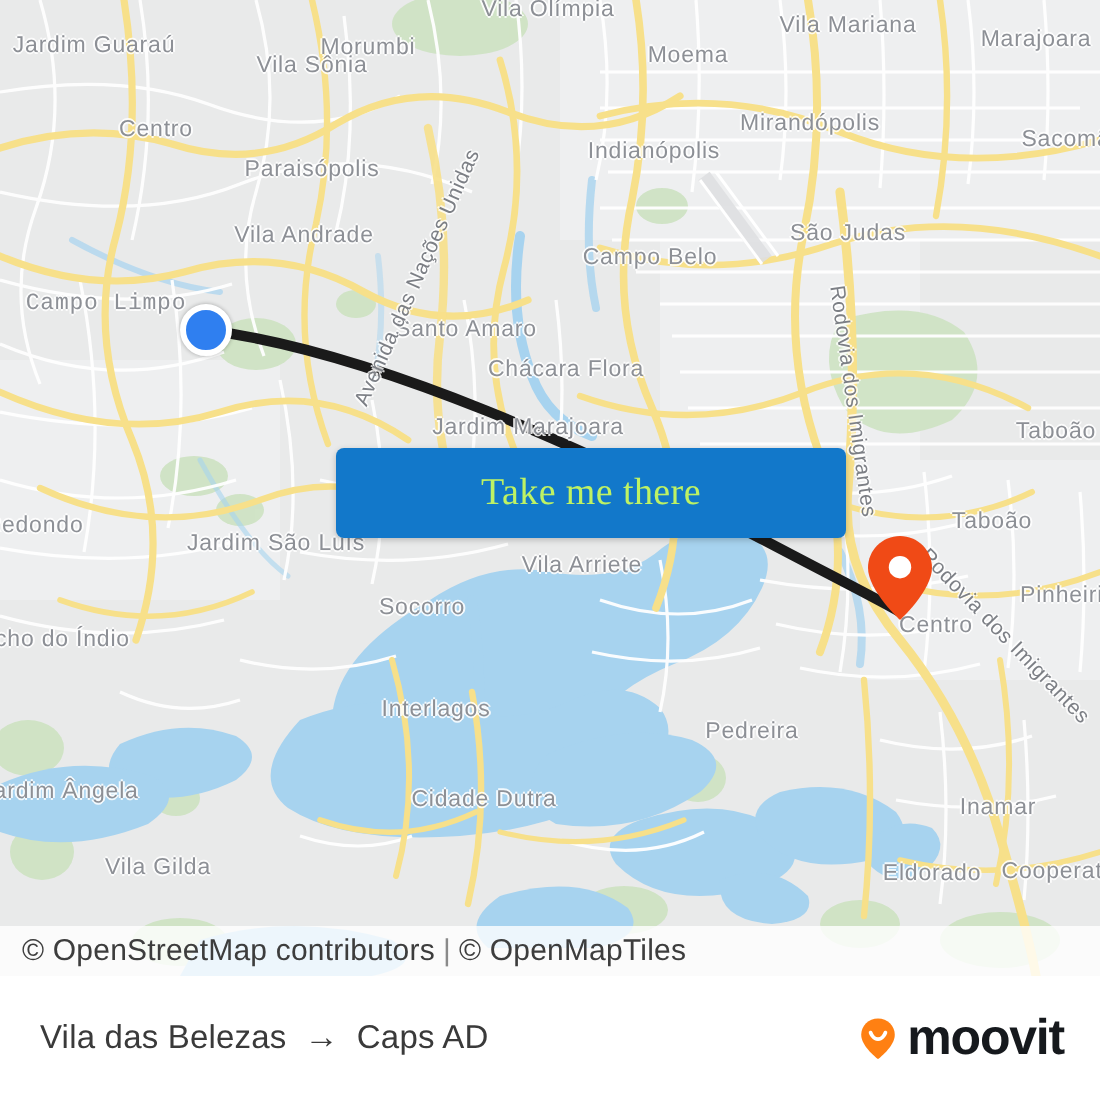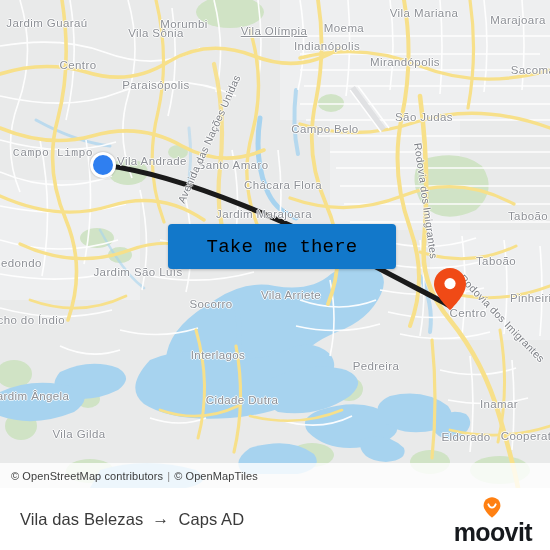--- a/index.html
+++ b/index.html
@@ -82,27 +82,27 @@
   #dest-marker {
     position: absolute;
     width: 34px; height: 44px;
   }
 
   
   #take-me-there {
     position: absolute;
     left: 168px;
     top: 224px;
-    width: 228px;
+    width: 255px;
     height: 45px;
     background: #1278ca;
     border: none;
     border-radius: 4px;
-    color: #000000;
-    font-family: Liberation Mono, monospace;
+    color: #bef264;
+    font-family: Liberation Serif, serif;
     font-size: 19px;
     letter-spacing: .2px;
     cursor: pointer;
     box-shadow: 0 1px 3px rgba(0,0,0,.22);
     display: flex;
     align-items: center;
     justify-content: center;
   }
 
   
@@ -110,21 +110,21 @@
     position: absolute;
     left: 0;
     bottom: 0;
     width: 550px;
     height: 25px;
     background: rgba(255,255,255,.80);
     display: flex;
     align-items: center;
     padding-left: 11px;
     box-sizing: border-box;
-    font-size: 11px;
+    font-size: 15px;
     color: #3d3d3d;
     letter-spacing: .1px;
   }
   #attribution .sep { margin: 0 4px; color: #8a8a8a; }
 
   
   #footer {
     position: absolute;
     left: 0;
     top: 488px;
@@ -145,21 +145,20 @@
     letter-spacing: .1px;
   }
   #trip-summary .arrow {
     margin: 0 9px;
     font-size: 17px;
     color: #3a3a3a;
   }
   #moovit-logo {
     display: flex;
     align-items: center;
-    flex-direction: column;
   }
   #moovit-logo .wordmark {
     font-size: 25px;
     font-weight: bold;
     color: #16191d;
     letter-spacing: -0.6px;
     margin-left: 2px;
     line-height: 1;
   }
 </style>
@@ -356,41 +355,41 @@
         <path d="M 103 165
                  C 190 176, 300 228, 378 268
                  C 412 286, 436 298, 450 306" stroke="#1a1a1a" stroke-width="5.2" fill="none" stroke-linecap="round"></path>
       </g>
     </svg>
 
     <div id="labels-layer">
         <div class="place-label" style="left: 47px; top: 23px;">Jardim Guaraú</div>
         <div class="place-label" style="left: 121px; top: 33px; margin-left: 35px;">Vila Sônia</div>
         <div class="place-label" style="left: 184px; top: 24px;">Morumbi</div>
-        <div class="place-label" style="left: 274px; top: 31px; text-decoration: underline;">Vila Olímpia</div>
+        <div class="place-label" style="left: 274px; top: 5px;">Vila Olímpia</div>
         <div class="place-label" style="left: 424px; top: 13px;">Vila Mariana</div>
         <div class="place-label" style="left: 518px; top: 20px;">Marajoara</div>
         <div class="place-label" style="left: 78px; top: 65px;">Centro</div>
         <div class="place-label" style="left: 156px; top: 85px;">Paraisópolis</div>
         <div class="place-label" style="left: 344px; top: 28px;">Moema</div>
-        <div class="place-label" style="left: 327px; top: 46px; text-align: center;">Indianópolis</div>
+        <div class="place-label" style="left: 327px; top: 76px; text-align: center;">Indianópolis</div>
         <div class="place-label" style="left: 405px; top: 62px;">Mirandópolis</div>
         <div class="place-label" style="left: 533px; top: 70px;">Sacomã</div>
-        <div class="place-label" style="left: 152px; top: 118px; margin-top: 43px;">Vila Andrade</div>
+        <div class="place-label" style="left: 152px; top: 118px;">Vila Andrade</div>
         <div class="place-label" style="left: 325px; top: 129px;">Campo Belo</div>
         <div class="place-label" style="left: 424px; top: 117px;">São Judas</div>
         <div class="place-label" style="left: 53px; top: 152px; font-family: Liberation Mono, monospace;">Campo Limpo</div>
         <div class="place-label" style="left: 233px; top: 165px;">Santo Amaro</div>
         <div class="place-label" style="left: 283px; top: 185px;">Chácara Flora</div>
         <div class="place-label" style="left: 264px; top: 214px;">Jardim Marajoara</div>
         <div class="place-label" style="left: 528px; top: 216px;">Taboão</div>
         <div class="place-label" style="left: 17px; top: 263px;">Redondo</div>
         <div class="place-label" style="left: 117px; top: 272px; margin-left: 21px;">Jardim São Luís</div>
         <div class="place-label" style="left: 496px; top: 261px;">Taboão</div>
-        <div class="place-label" style="left: 291px; top: 295px;">Vila Arriete</div>
+        <div class="place-label" style="left: 291px; top: 283px;">Vila Arriete</div>
         <div class="place-label" style="left: 211px; top: 304px;">Socorro</div>
         <div class="place-label" style="left: 541px; top: 298px;">Pinheirinho</div>
         <div class="place-label" style="left: 468px; top: 313px;">Centro</div>
         <div class="place-label" style="left: 22px; top: 320px;">Riacho do Índio</div>
         <div class="place-label" style="left: 218px; top: 355px;">Interlagos</div>
         <div class="place-label" style="left: 376px; top: 366px;">Pedreira</div>
         <div class="place-label" style="left: 30px; top: 396px;">Jardim Ângela</div>
         <div class="place-label" style="left: 242px; top: 400px;">Cidade Dutra</div>
         <div class="place-label" style="left: 499px; top: 404px;">Inamar</div>
         <div class="place-label" style="left: 79px; top: 434px;">Vila Gilda</div>

